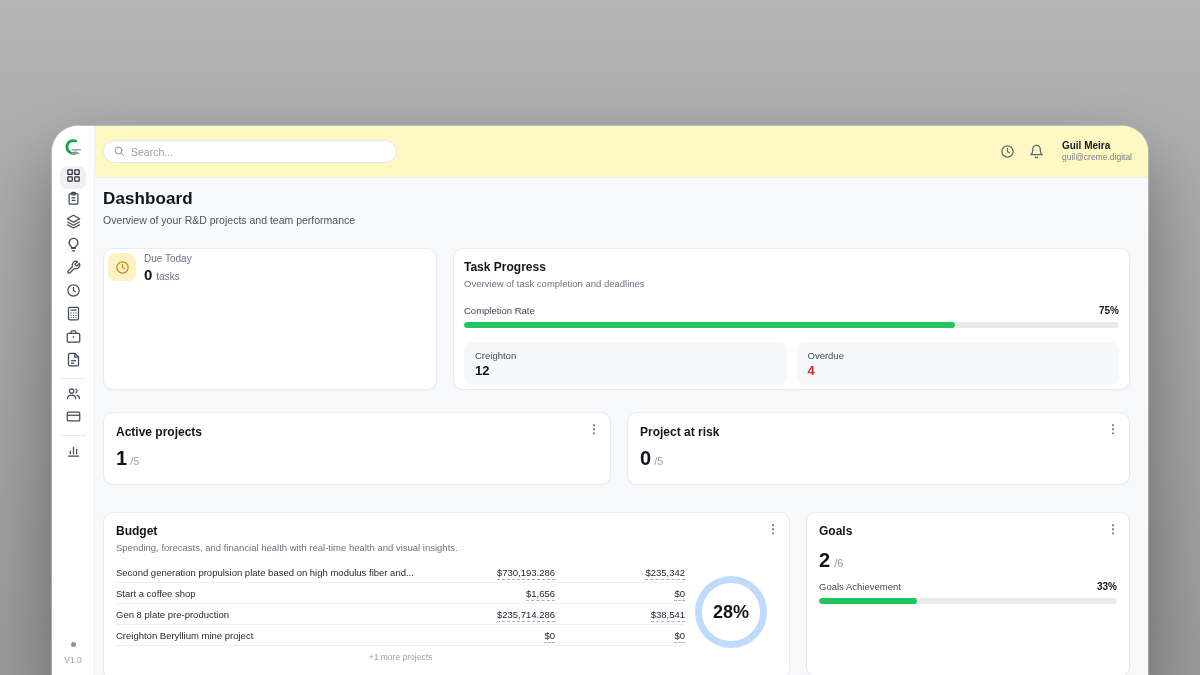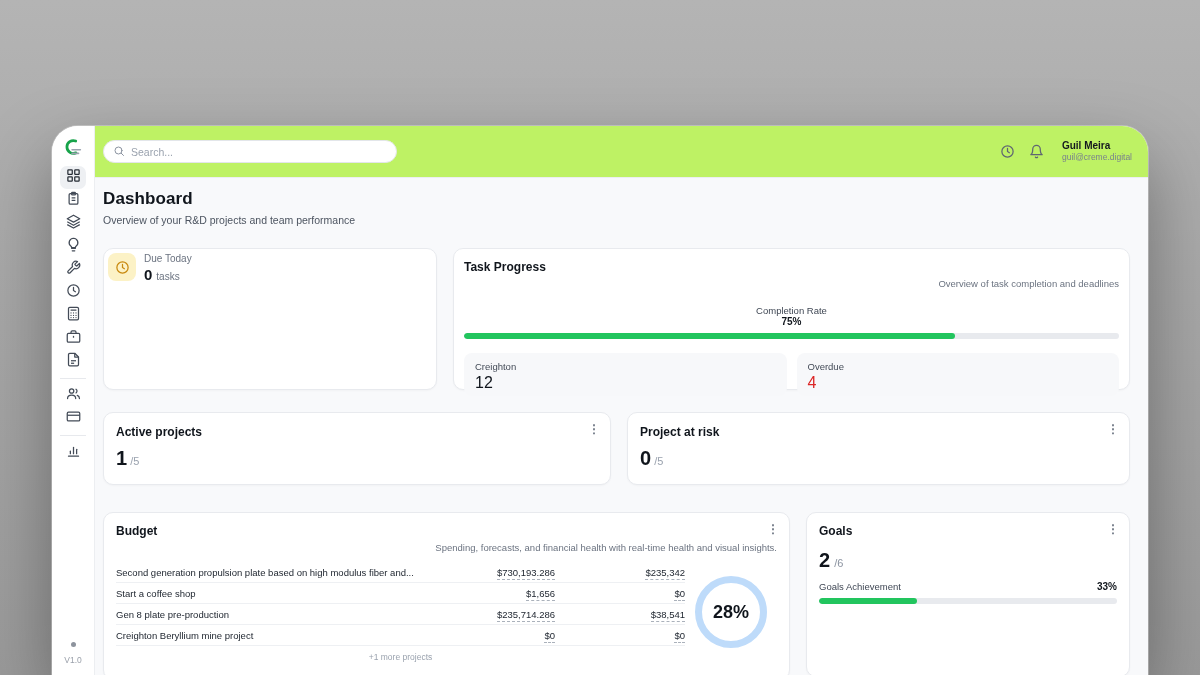--- a/index.html
+++ b/index.html
@@ -20,21 +20,21 @@
     color:#434b57; border-radius:7px; cursor:pointer; }
   .nav-item.active { background:#eef0f3; color:#262c35; }
   .nav-item svg { width:15px; height:15px; }
   .nav-sep { width:26px; height:1px; background:#e7e9ed; margin:5px 0; }
   .sidebar-bottom { margin-top:auto; display:flex; flex-direction:column; align-items:center; padding-bottom:10px; }
   .status-dot { width:5px; height:5px; border-radius:50%; background:#8d939d; margin-bottom:8px; }
   .version { font-size:8.5px; color:#9aa0aa; }
 
   
   .main { flex:1; display:flex; flex-direction:column; min-width:0; }
-  .topbar { height:52px; flex:0 0 52px; background:#bef264; border-bottom:1px solid #eceef1;
+  .topbar { height:52px; flex:0 0 52px; background:#fef9c3; border-bottom:1px solid #eceef1;
     display:flex; align-items:center; padding:0 16px 0 8px;gap:28px; }
   .search-box { width:294px; height:23px; border:1px solid #e3e6ea; border-radius:12px;
     display:flex; align-items:center; padding:0 9px; gap:6px; color:#8b93a0; background:#fff; }
   .search-box svg { width:12px; height:12px; flex:0 0 12px; }
   .search-box input { border:none; outline:none; flex:1; font-size:10.5px; color:#5b6472;
     font-family:"Liberation Sans", sans-serif; background:transparent; }
   .search-box input::placeholder { color:#9aa2ae; }
   .topbar-right { margin-left:auto; display:flex; align-items:center; gap:13px; }
   .tb-icon { width:16px; height:16px; color:#5f6672; cursor:pointer; }
   .tb-icon svg { width:15px; height:15px; }
@@ -58,30 +58,30 @@
     display:flex; align-items:center; justify-content:center; color:#c8890e; }
   .due-icon svg { width:15px; height:15px; }
   .due-label { font-size:10px; color:#6b7380; }
   .due-count-row { margin-top:2px; display:flex; align-items:baseline; gap:4px; }
   .due-count { font-size:15px; font-weight:800; color:#10151c; }
   .due-unit { font-size:10px; color:#6b7380; }
 
   
   .card-task { flex:1; height:142px; padding:11px 10px; }
   .card-title { font-size:12px; font-weight:800; color:#10151c; }
-  .card-sub { font-size:9.5px; color:#6b7380; margin-top:4px;text-align:right; }
-  .rate-row { display:flex; justify-content:space-between; align-items:center; margin-top:16px;flex-direction:column; }
+  .card-sub { font-size:9.5px; color:#6b7380; margin-top:4px; }
+  .rate-row { display:flex; justify-content:space-between; align-items:center; margin-top:16px; }
   .rate-label { font-size:9.5px; color:#3f4754; }
   .rate-value { font-size:10px; font-weight:700; color:#10151c; }
   .bar { height:6px; border-radius:3px; background:#e8eaee; margin-top:6px; overflow:hidden; }
   .bar-fill { height:100%; border-radius:3px; background:#22c55e; }
   .task-boxes { display:flex; gap:10px; margin-top:14px; }
   .task-box { flex:1; height:43px; background:#f7f8fa; border-radius:8px; padding:8px 11px; }
   .task-box-label { font-size:9.5px; color:#434b57; }
-  .task-box-value { font-size:16px; font-weight:400; color:#10151c; margin-top:2px; }
+  .task-box-value { font-size:13px; font-weight:700; color:#10151c; margin-top:2px; }
   .task-box-value.red { color:#dc2626; }
 
   
   .card-stat { height:73px; padding:12px; position:relative; }
   .card-stat.w1 { width:508px; } .card-stat.w2 { flex:1; }
   .kebab { position:absolute; top:10px; right:10px; color:#6b7380; font-size:12px;
     line-height:12px; cursor:pointer; letter-spacing:0; font-weight:700; }
   .stat-value-row { display:flex; align-items:baseline; gap:3px; margin-top:9px; }
   .stat-value { font-size:20px; font-weight:800; color:#10151c; line-height:20px; }
   .stat-total { font-size:11px; color:#9aa2ae; }

